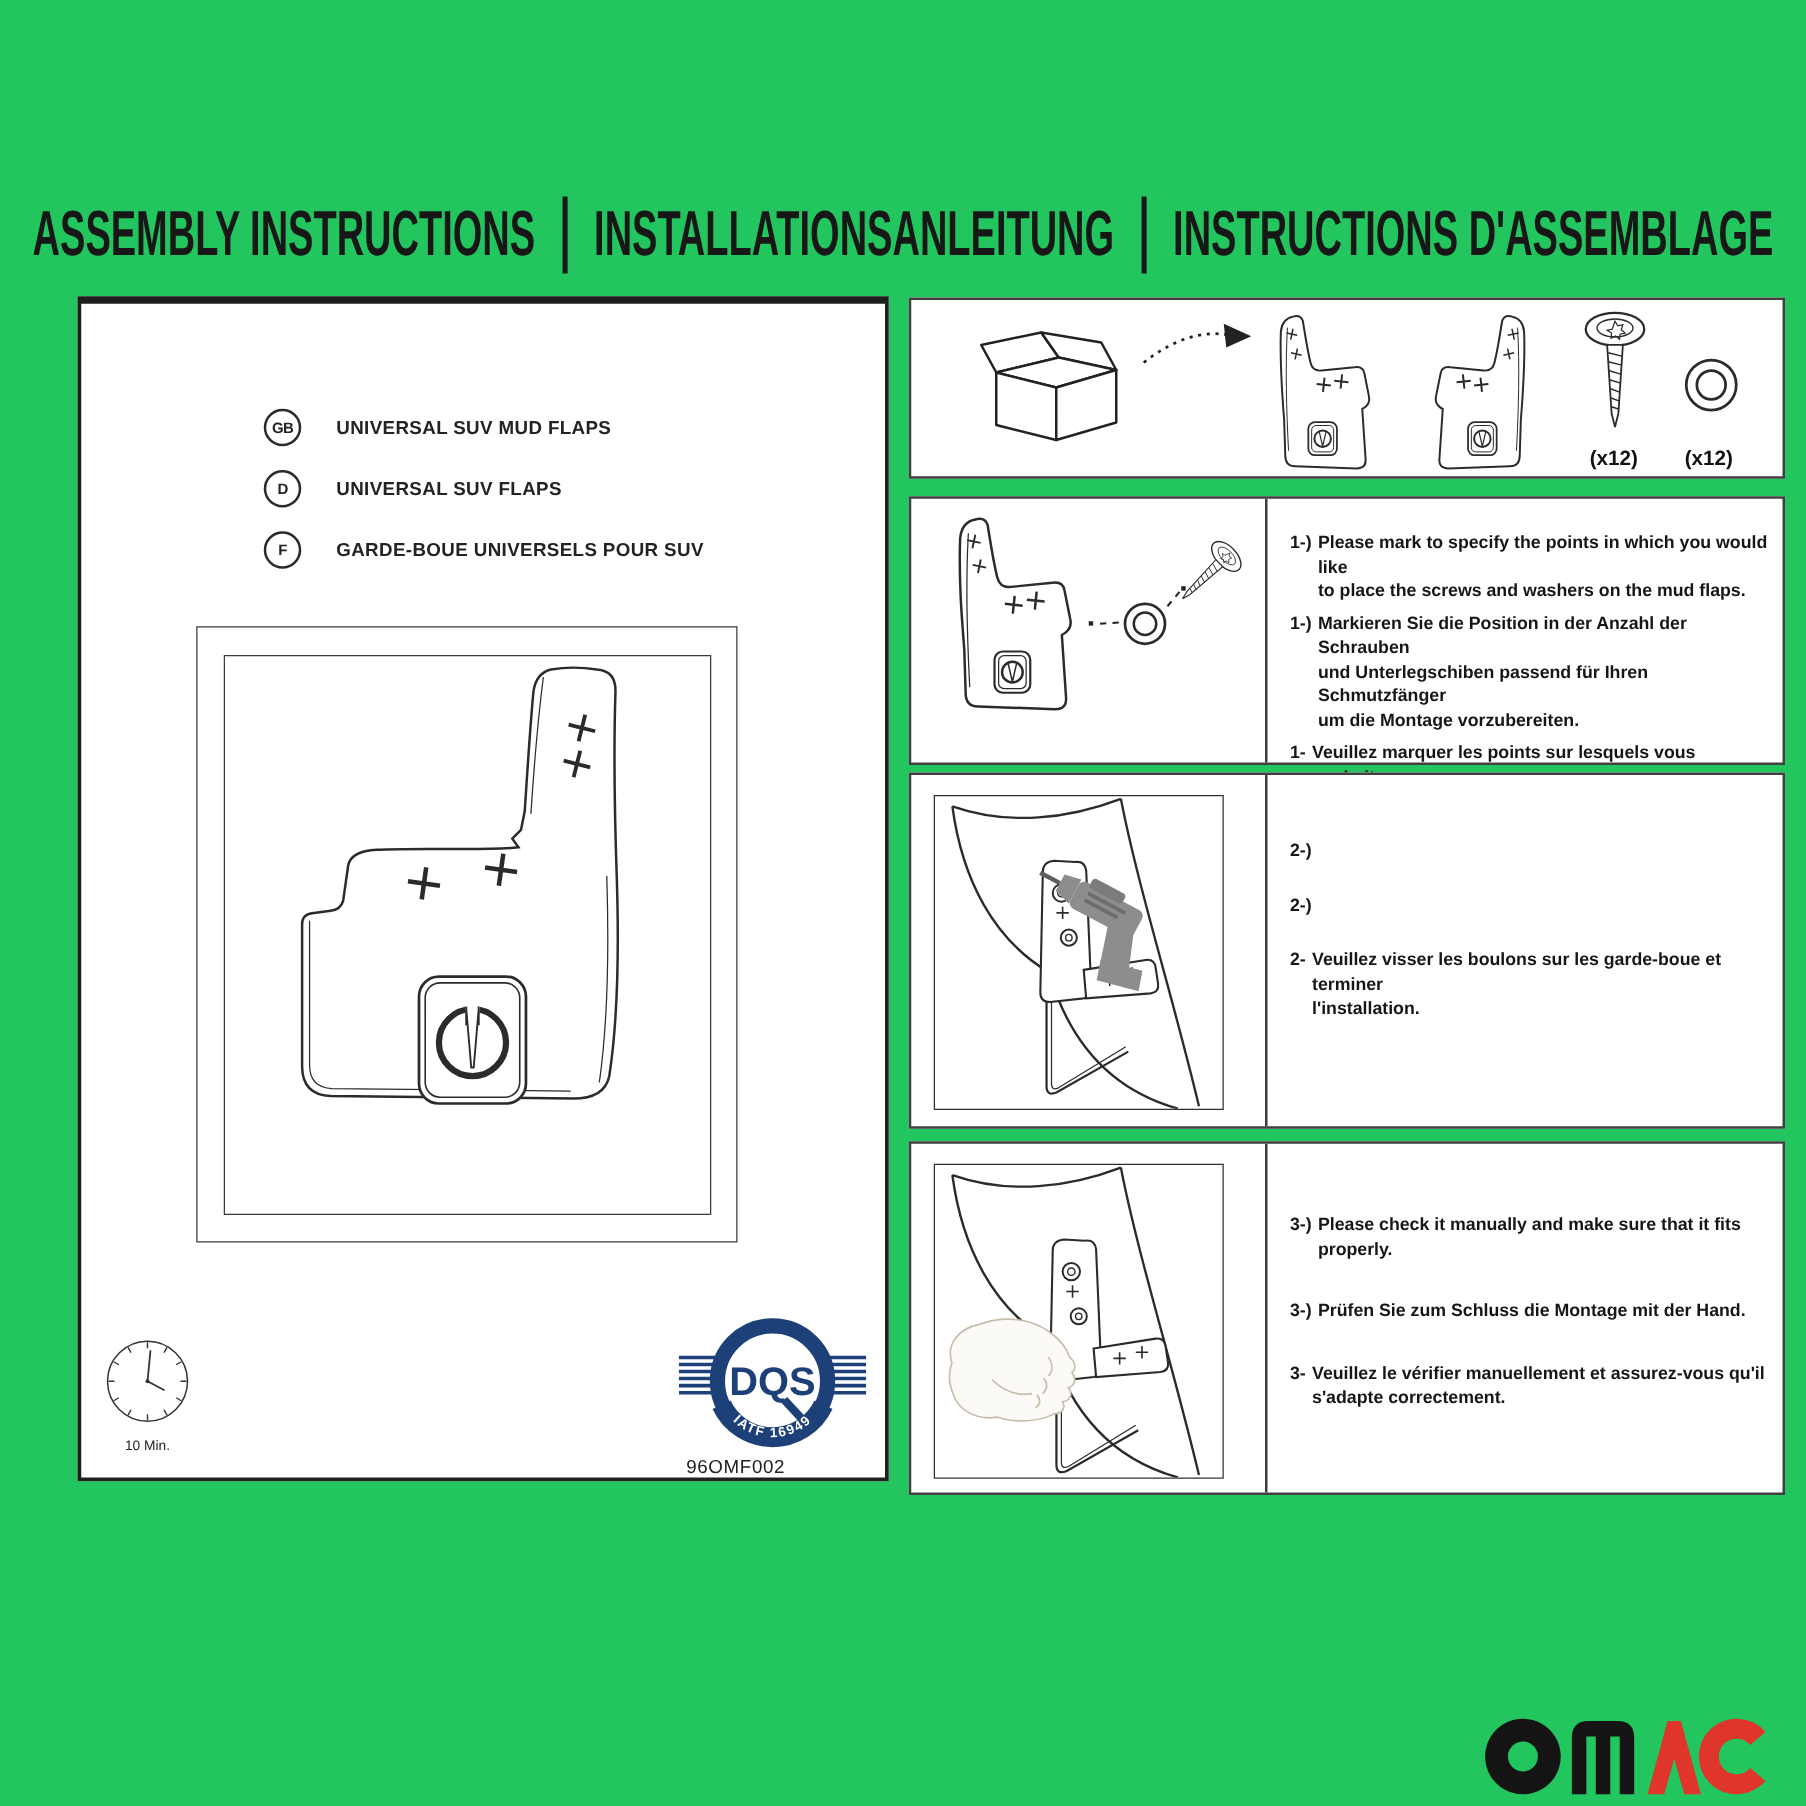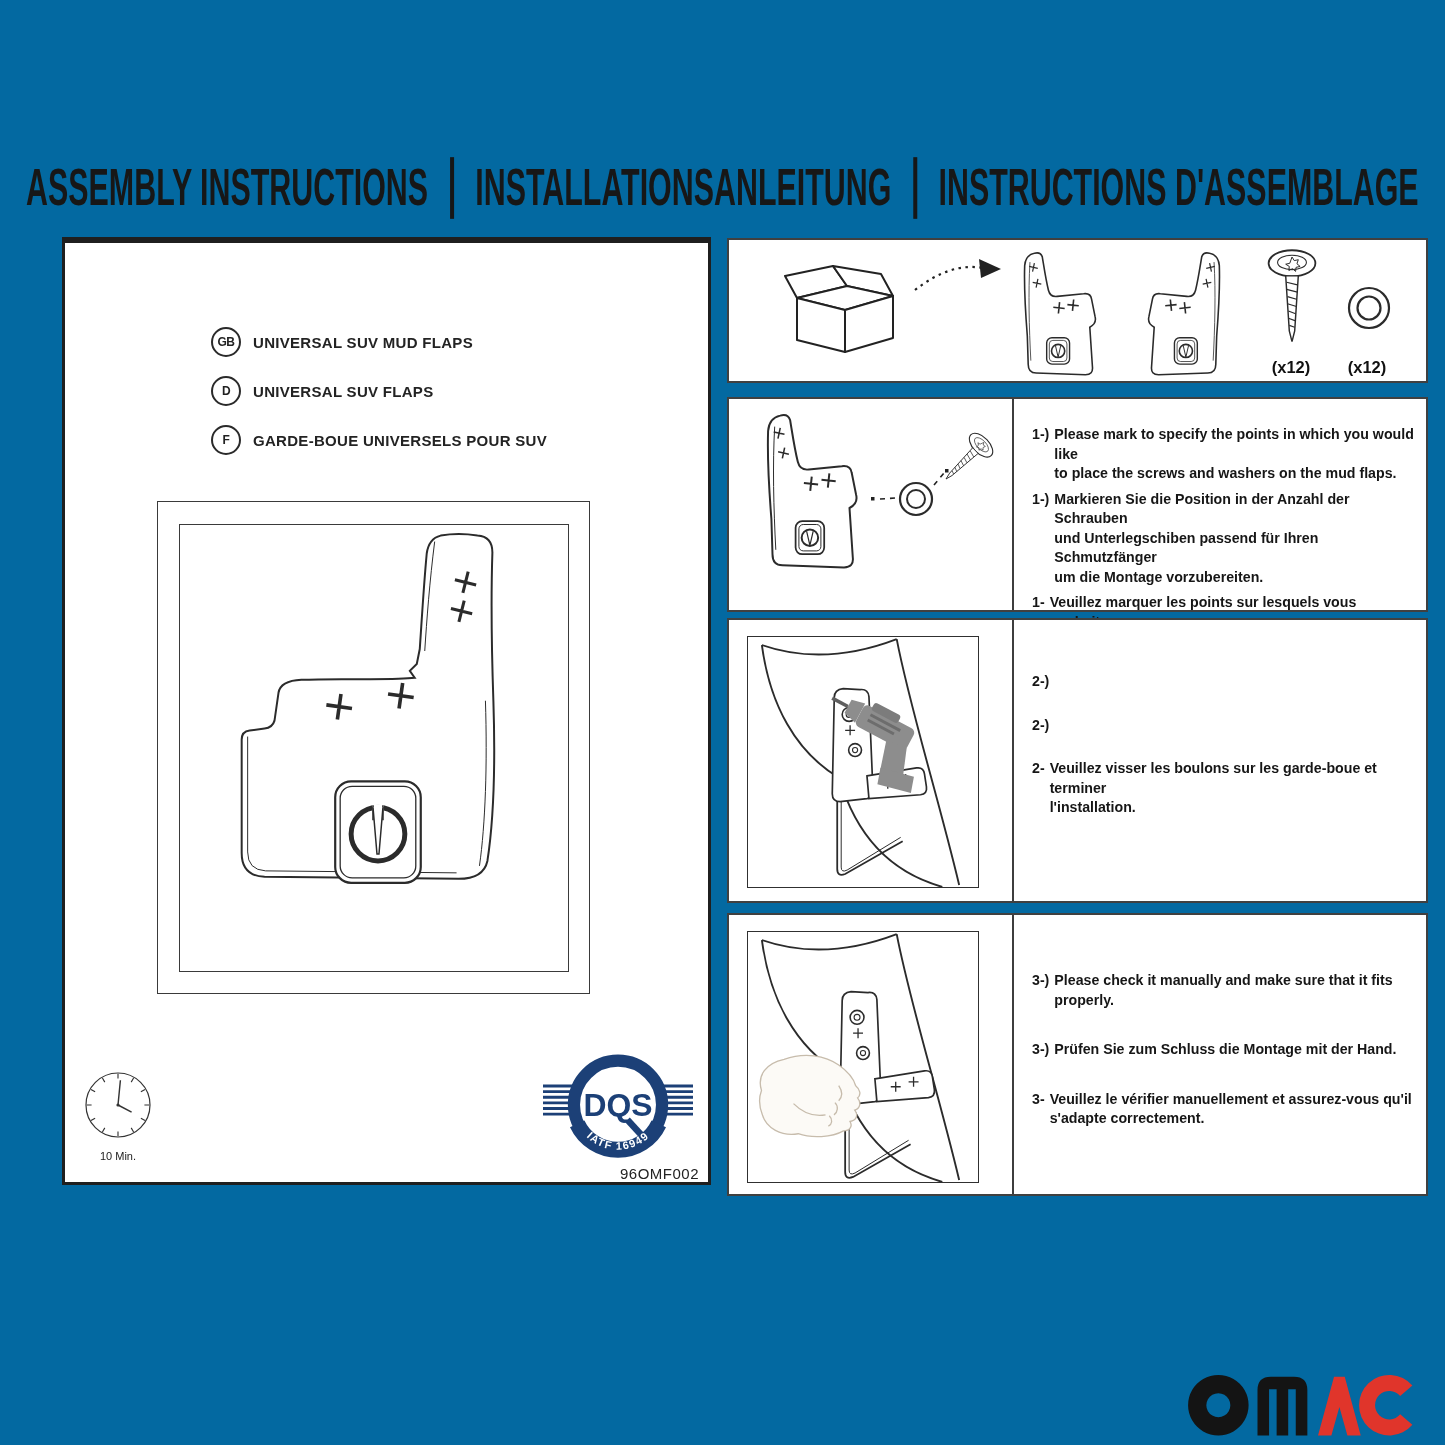--- a/index.html
+++ b/index.html
@@ -1,42 +1,42 @@
 <!DOCTYPE html>
 <html><head>
 <meta charset="utf-8">
 <style>
   html,body{margin:0;padding:0;background:#fff;}
-  .page{position:relative;width:1445px;height:1445px;background:#0369a1;overflow:hidden;
+  .page{position:relative;width:1445px;height:1445px;background:#22c55e;overflow:hidden;
         font-family:"Liberation Sans","DejaVu Sans",sans-serif;color:#1b1b1b;}
   
   .title-wrap{position:absolute;top:148px;left:0;width:100%;height:80px;
               display:flex;justify-content:center;align-items:center;}
   .title-wrap h1{margin:0;display:flex;align-items:center;gap:0;
                  font-size:38px;font-weight:700;letter-spacing:0;color:#171717;
                  transform:scale(0.80,1.34);transform-origin:center;white-space:nowrap;}
   .tdiv{display:inline-block;width:5px;height:46px;background:#171717;margin:0 27px;}
   
   .panel-left{position:absolute;left:62px;top:237px;width:649px;height:948px;
               border:3px solid #1f1f1f;border-top-width:6px;box-sizing:border-box;background:#fff;}
   .langs{position:absolute;left:146px;top:84px;display:flex;flex-direction:column;gap:19px;}
-  .lang-row{display:flex;align-items:center;gap:12px;height:30px;}
+  .lang-row{display:flex;align-items:center;gap:28px;height:30px;}
   .lang-circle{width:30px;height:30px;border:2px solid #2a2a2a;border-radius:50%;
                display:flex;align-items:center;justify-content:center;
                font-size:12px;font-weight:700;color:#222;box-sizing:border-box;letter-spacing:-0.5px;}
   .lang-label{font-size:15px;font-weight:700;color:#232323;letter-spacing:0.3px;}
   .frame-outer{position:absolute;left:92px;top:258px;width:433px;height:493px;
                border:1.5px solid #3a3a3a;box-sizing:border-box;}
   .frame-inner{position:absolute;left:21px;top:22px;right:20px;bottom:21px;
                border:1.5px solid #3a3a3a;box-sizing:border-box;}
   .frame-inner svg{width:100%;height:100%;display:block;}
   .clock-block{position:absolute;left:8px;top:826px;width:90px;text-align:center;}
   .clock-label{margin-top:5px;font-size:11px;color:#222;}
   .dqs-block{position:absolute;left:478px;top:798px;width:150px;}
-  .part-code{position:absolute;left:484px;top:922px;width:150px;text-align:right;
+  .part-code{position:absolute;left:484px;top:922px;width:150px;text-align:left;
              font-size:15px;color:#222;letter-spacing:0.5px;}
   
   .row{position:absolute;left:727px;width:701px;border:2px solid #404040;box-sizing:border-box;background:#fff;}
   .row1{top:238px;height:145px;}
   .row2{top:397px;height:215px;}
   .row3{top:618px;height:285px;}
   .row4{top:913px;height:283px;}
   .row svg.fill{position:absolute;left:0;top:0;width:100%;height:100%;}
   .qty-label{position:absolute;top:118px;width:60px;text-align:center;
              font-size:16.5px;font-weight:700;color:#111;}

